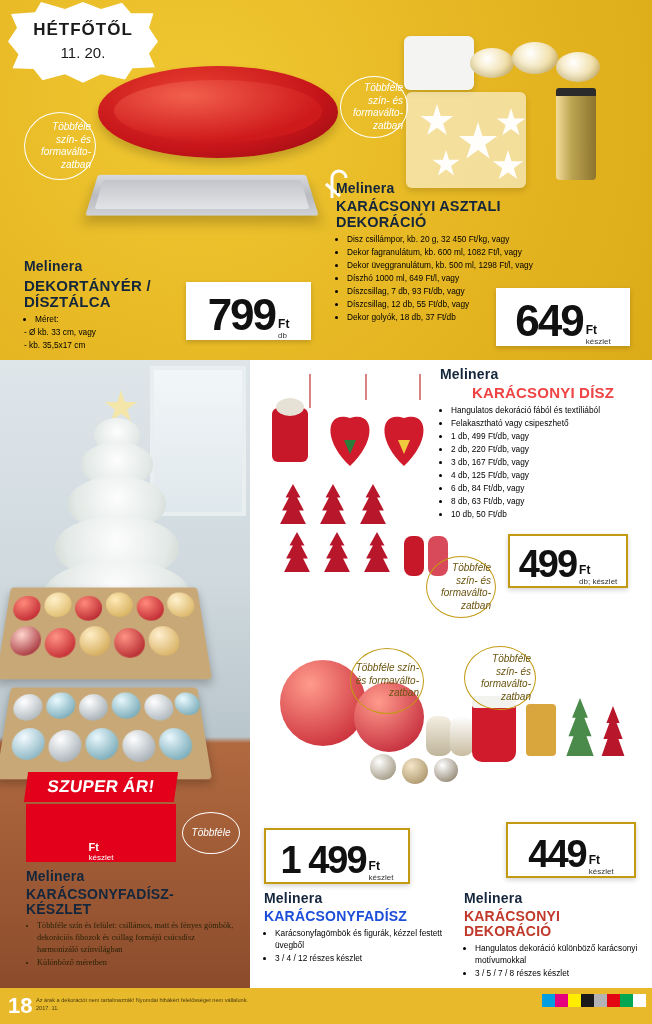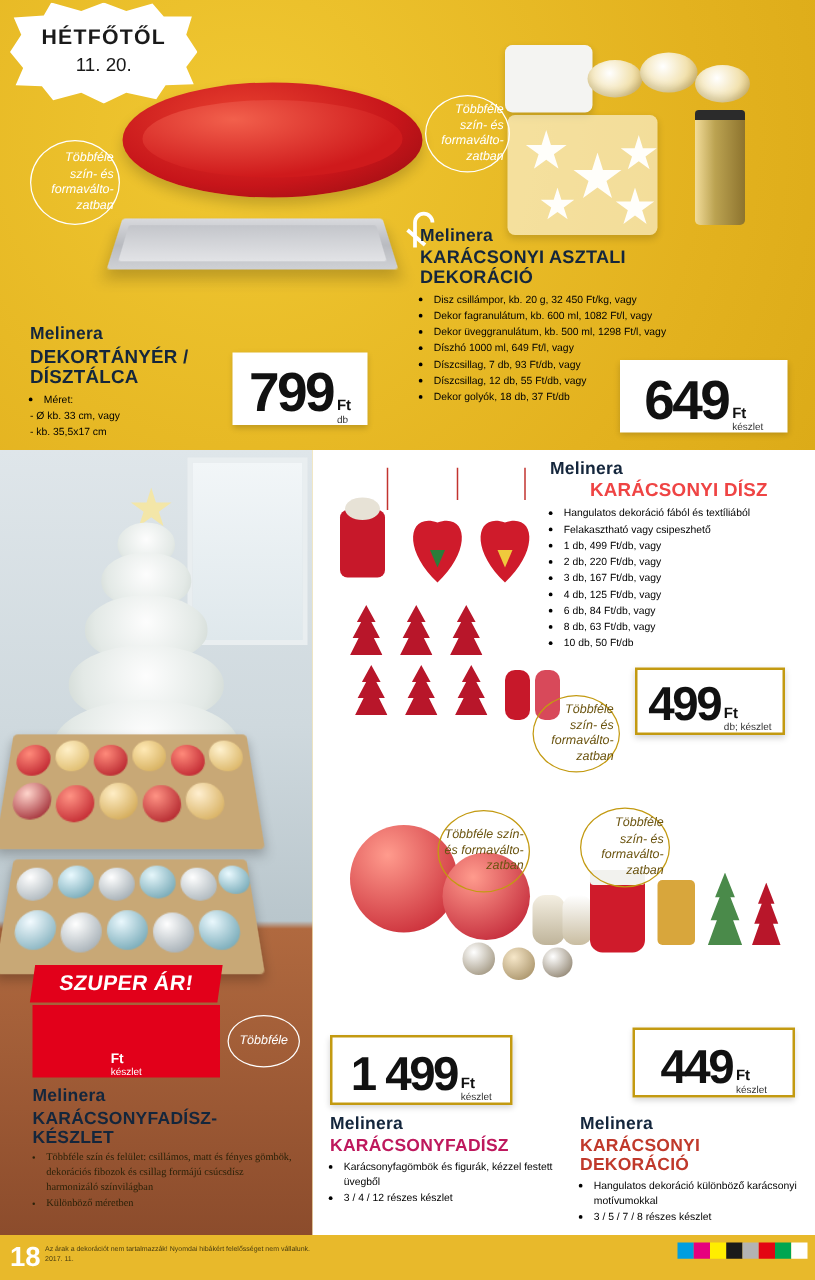--- a/index.html
+++ b/index.html
@@ -230,21 +230,21 @@
     <div style="position:absolute; left:24px; top:258px; width:180px;">
       <div class="brand">Melinera</div>
       <div class="title" style="font-size:15px; color:#14263c; margin-top:4px;">DEKORTÁNYÉR / DÍSZTÁLCA</div>
       <ul class="bullets">
         <li>Méret:</li>
         <li style="list-style:none; margin-left:-11px;">- Ø kb. 33 cm, vagy</li>
         <li style="list-style:none; margin-left:-11px;">- kb. 35,5x17 cm</li>
       </ul>
     </div>
 
-    <div class="pricebox" style="left:186px; top:282px; width:108px; height:58px;">
+    <div class="pricebox" style="left:186px; top:282px; width:125px; height:58px;">
       <div class="amt" style="font-size:44px;">799</div>
       <div class="unitwrap">
         <div class="ft">Ft</div>
         <div class="sub">db</div>
       </div>
     </div>
 
     <div style="position:absolute; left:336px; top:180px; width:240px;">
       <div class="brand">Melinera</div>
       <div class="title" style="font-size:14.5px; color:#14263c; margin-top:3px;">KARÁCSONYI ASZTALI DEKORÁCIÓ</div>
@@ -393,21 +393,21 @@
     <div class="pricebox bordered" style="left:14px; top:468px; width:146px; height:56px;">
       <div class="amt" style="font-size:38px;">1 499</div>
       <div class="unitwrap">
         <div class="ft">Ft</div>
         <div class="sub">készlet</div>
       </div>
     </div>
 
     <div style="position:absolute; left:14px; top:530px; width:190px;">
       <div class="brand">Melinera</div>
-      <div class="title" style="font-size:14px; color:#be185d; margin-top:3px;">KARÁCSONYFADÍSZ</div>
+      <div class="title" style="font-size:14px; color:#1d4ed8; margin-top:3px;">KARÁCSONYFADÍSZ</div>
       <ul class="bullets">
         <li>Karácsonyfagömbök és figurák, kézzel festett üvegből</li>
         <li>3 / 4 / 12 részes készlet</li>
       </ul>
     </div>
 
     <div class="sock" style="left:222px; top:340px; width:44px; height:62px;"></div>
     <div style="position:absolute; left:222px; top:336px; width:44px; height:12px; background:#f2f2ee; border-radius:3px;"></div>
     <div style="position:absolute; left:276px; top:344px; width:30px; height:52px; background:#d8a63c; border-radius:4px;"></div>
     <div class="treeshape" style="left:312px; top:338px; width:36px; height:58px; background:#4a8a4a;"></div>

